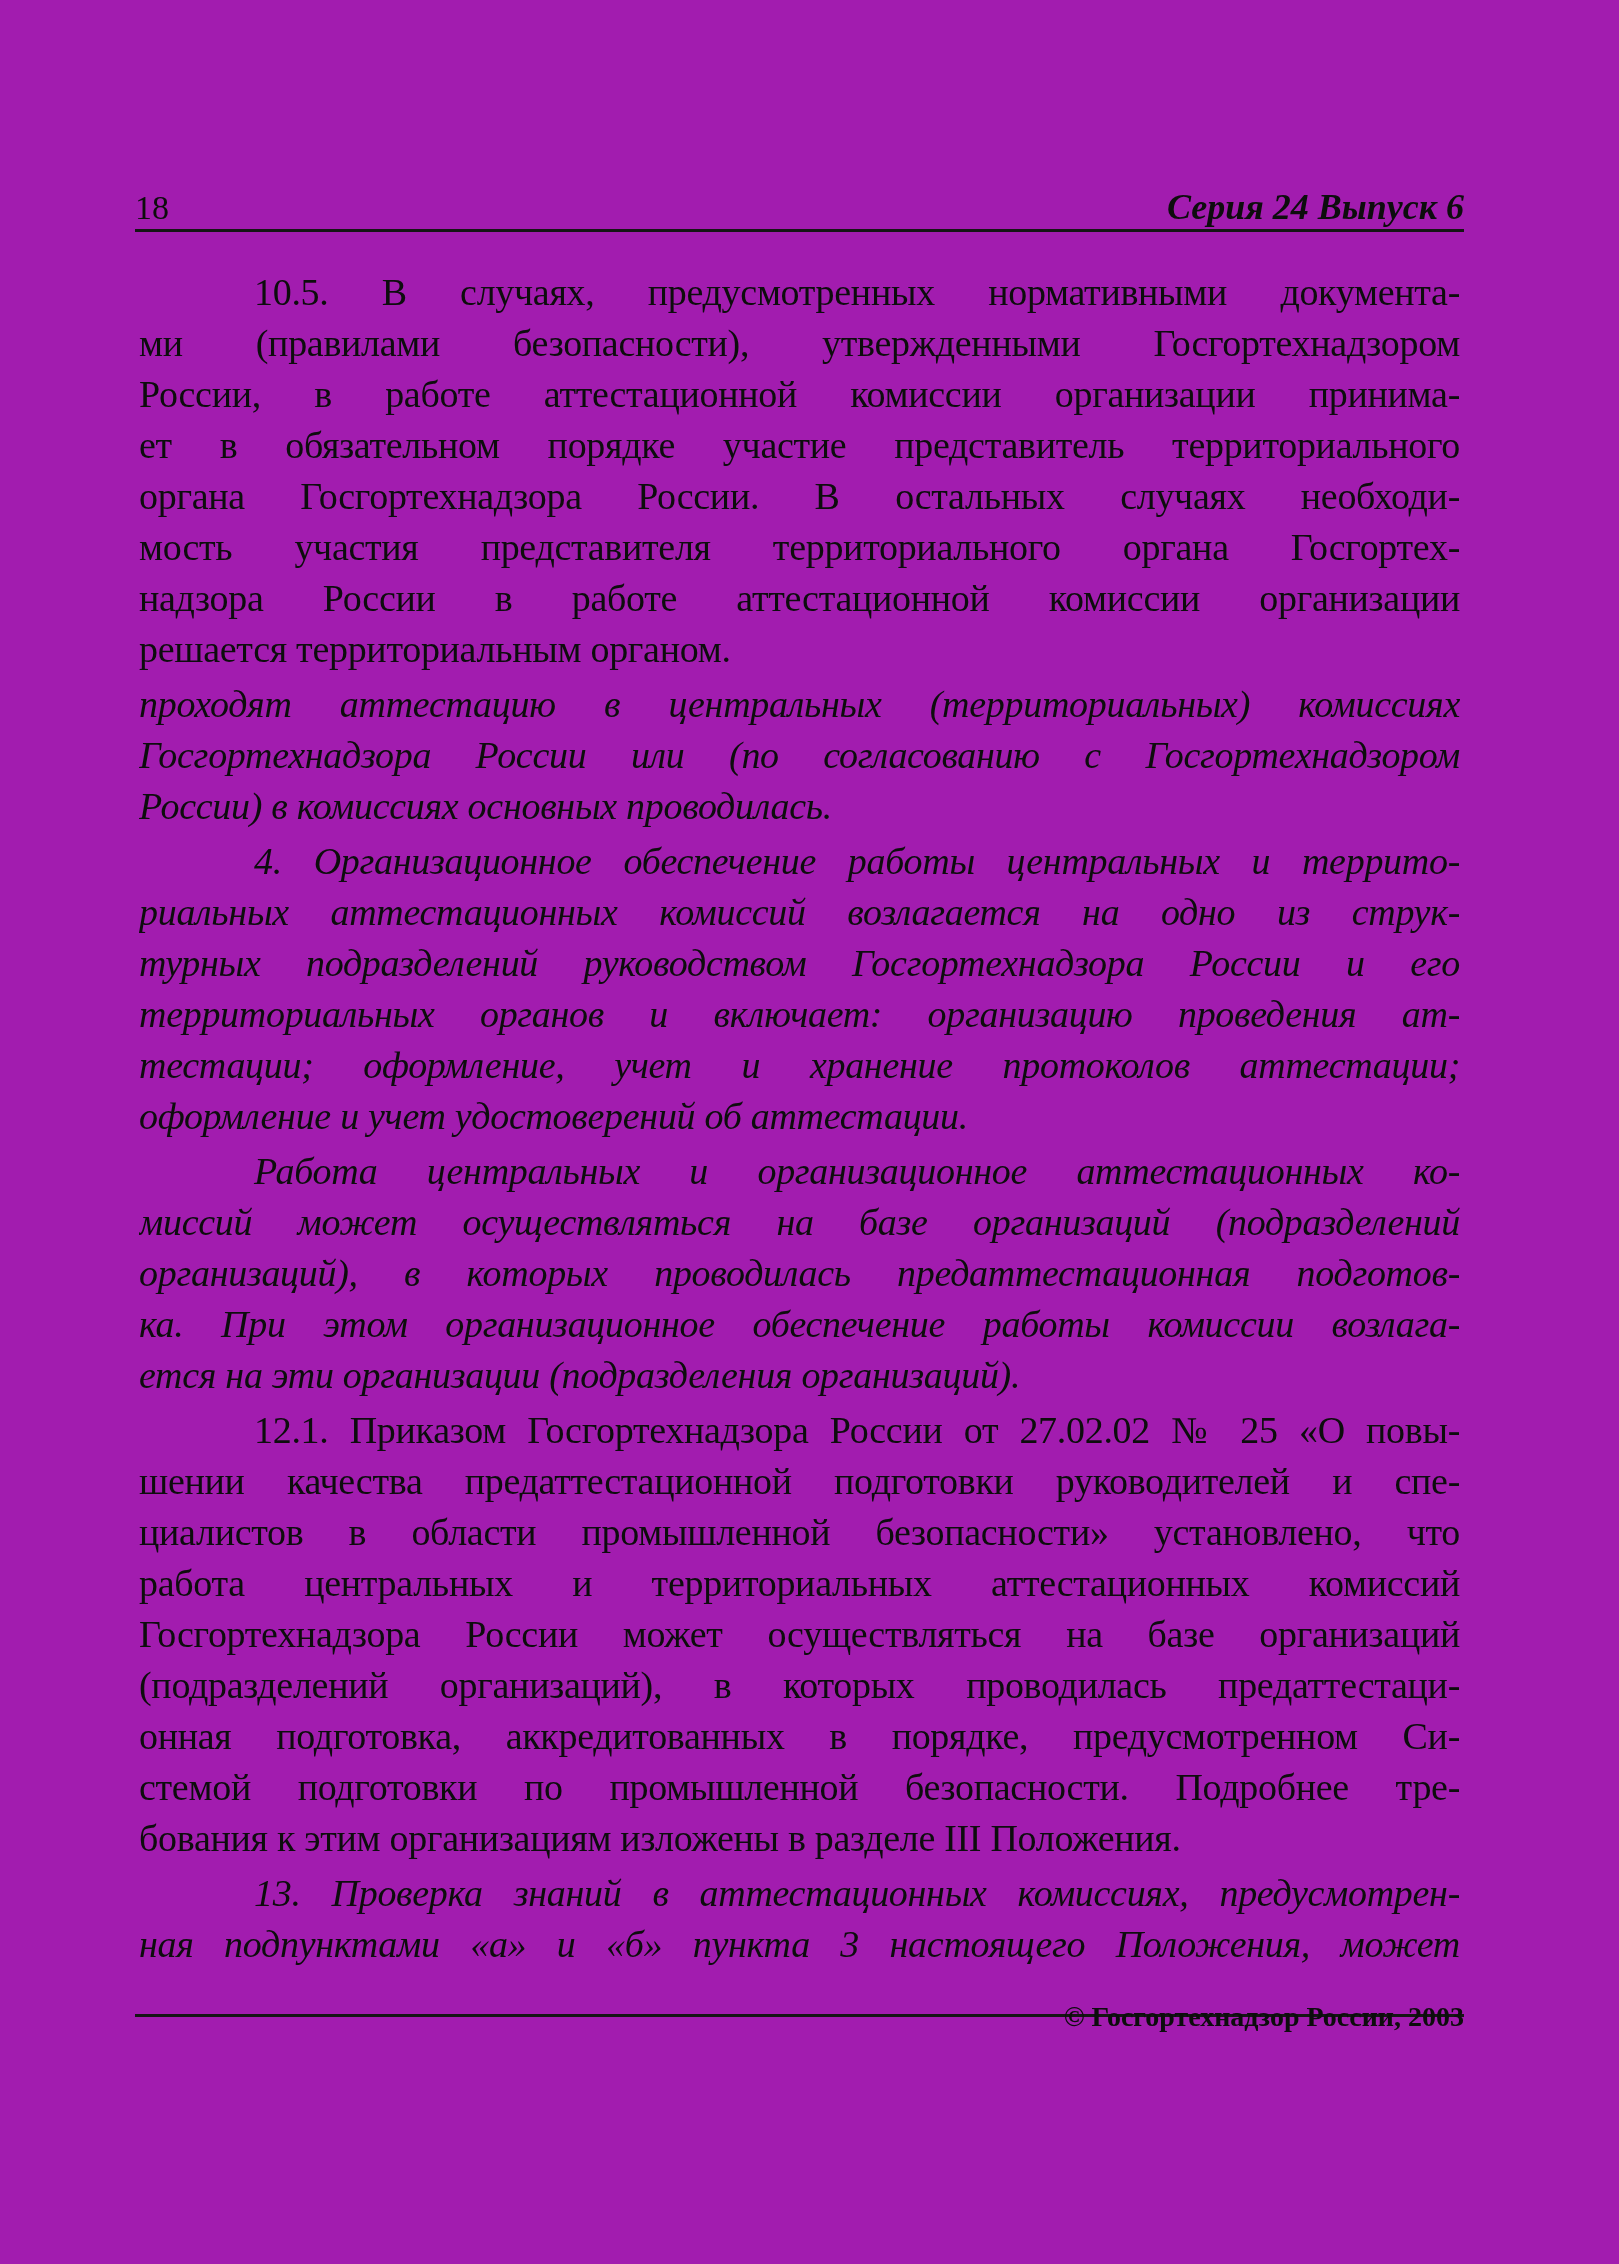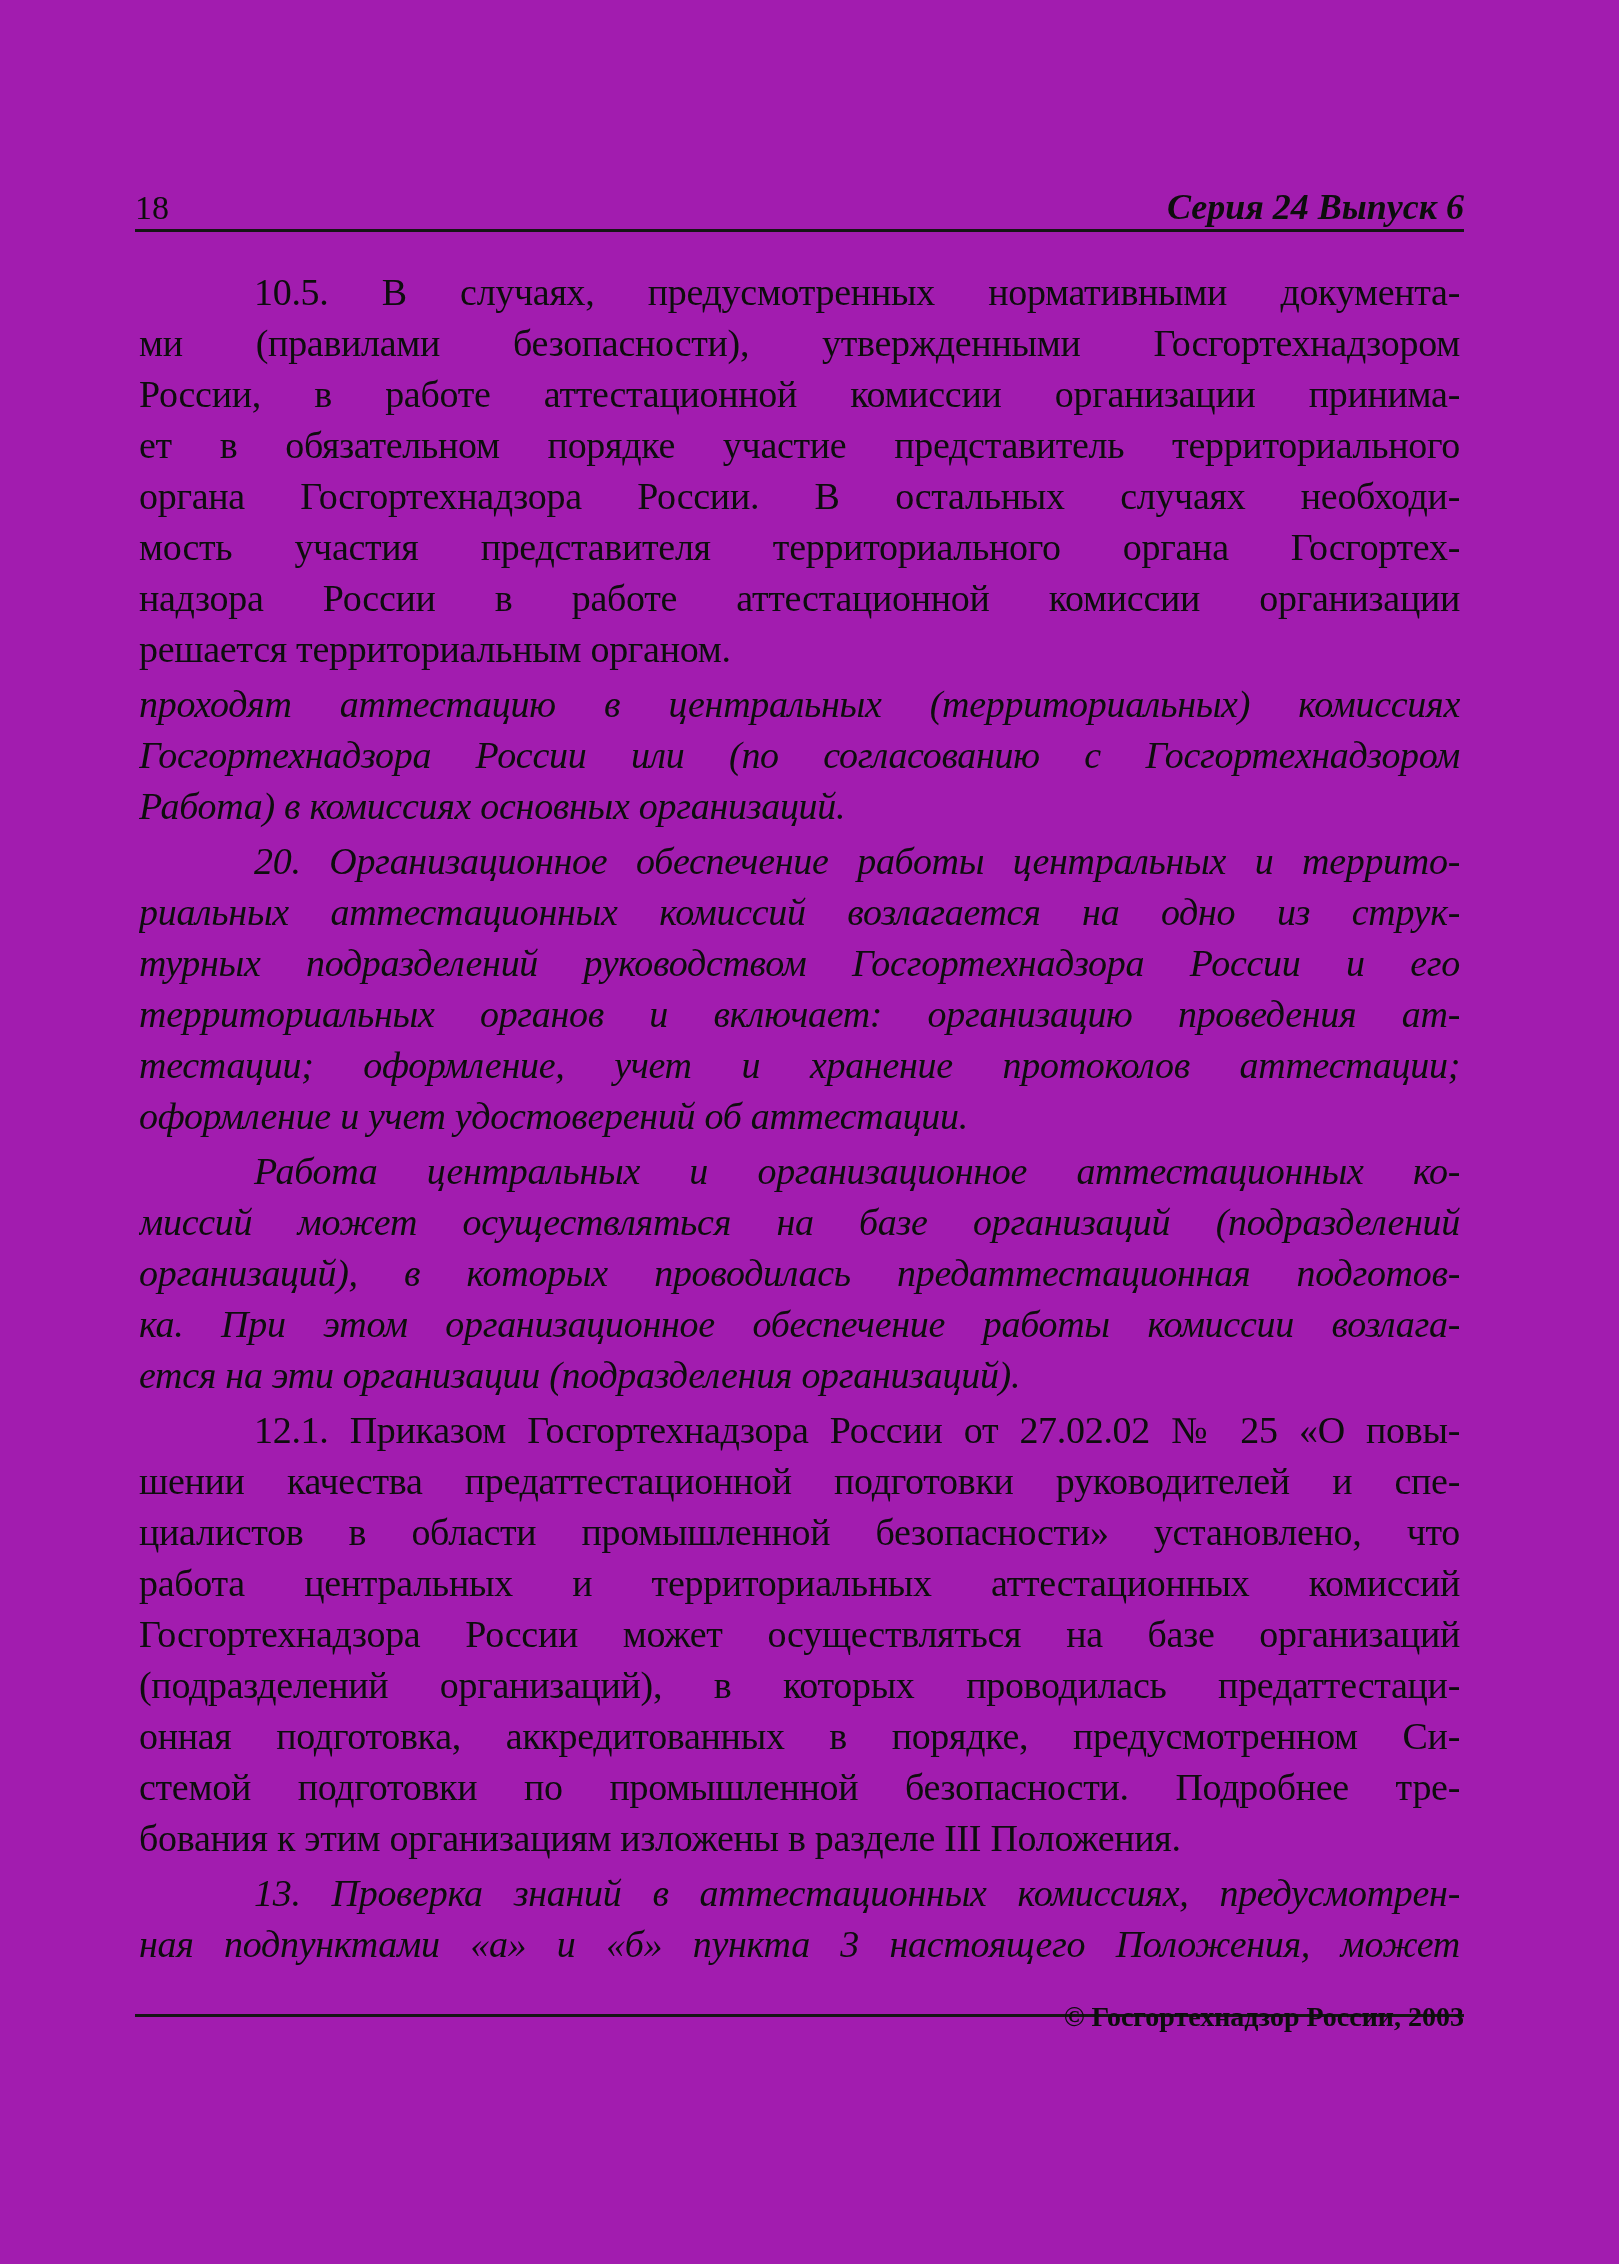--- a/index.html
+++ b/index.html
@@ -98,25 +98,25 @@
       <div class="line">ет в обязательном порядке участие представитель территориального</div>
       <div class="line">органа Госгортехнадзора России. В остальных случаях необходи-</div>
       <div class="line">мость участия представителя территориального органа Госгортех-</div>
       <div class="line">надзора России в работе аттестационной комиссии организации</div>
       <div class="line last">решается территориальным органом.</div>
     </div>
 
     <div class="para italic">
       <div class="line">проходят аттестацию в центральных (территориальных) комиссиях</div>
       <div class="line">Госгортехнадзора России или (по согласованию с Госгортехнадзором</div>
-      <div class="line last">Работа) в комиссиях основных организаций.</div>
+      <div class="line last">России) в комиссиях основных проводилась.</div>
     </div>
 
     <div class="para italic">
-      <div class="line first">20. Организационное обеспечение работы центральных и террито-</div>
+      <div class="line first">4. Организационное обеспечение работы центральных и террито-</div>
       <div class="line">риальных аттестационных комиссий возлагается на одно из струк-</div>
       <div class="line">турных подразделений руководством Госгортехнадзора России и его</div>
       <div class="line">территориальных органов и включает: организацию проведения ат-</div>
       <div class="line">тестации; оформление, учет и хранение протоколов аттестации;</div>
       <div class="line last">оформление и учет удостоверений об аттестации.</div>
     </div>
 
     <div class="para italic">
       <div class="line first">Работа центральных и организационное аттестационных ко-</div>
       <div class="line">миссий может осуществляться на базе организаций (подразделений</div>

